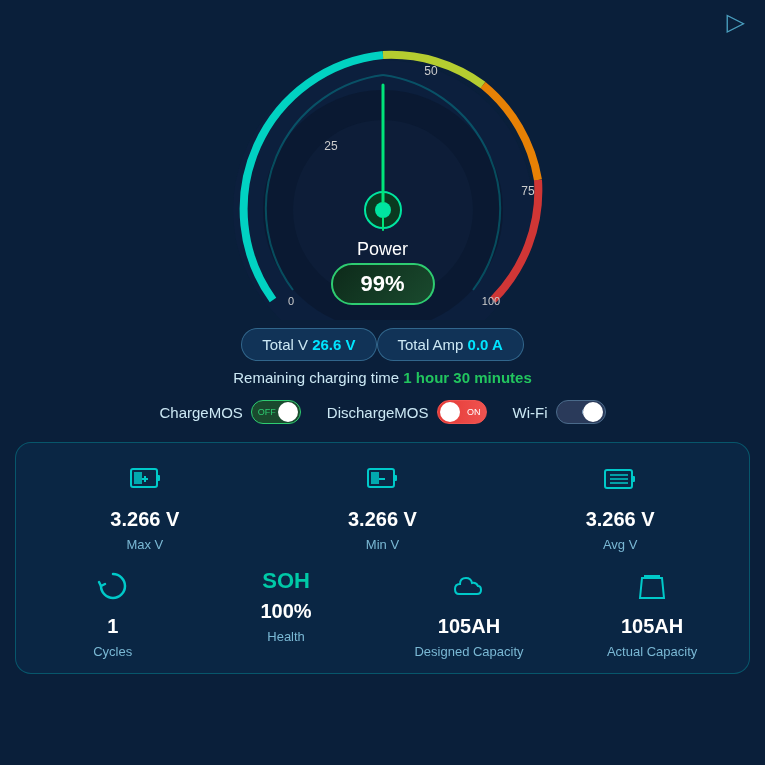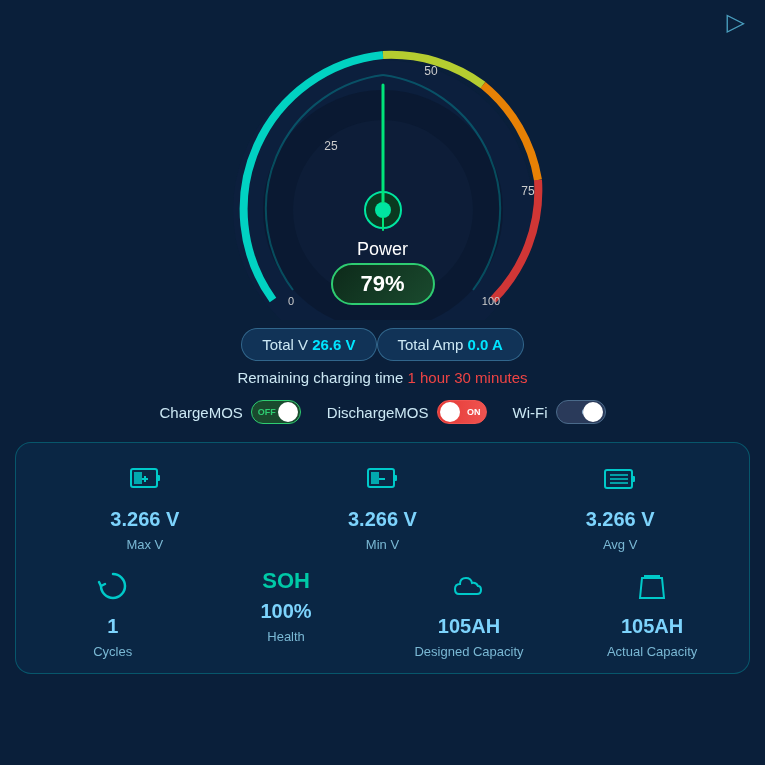--- a/index.html
+++ b/index.html
@@ -94,22 +94,22 @@
     }
 
     
     .remaining-time {
       color: #cce8f4;
       font-size: 15px;
       margin-top: 8px;
     }
 
     .remaining-time .time-value {
-      color: #ef4444;
-      font-weight: normal;
+      color: #22c55e;
+      font-weight: bold;
     }
 
     
     .mos-row {
       display: flex;
       gap: 26px;
       margin-top: 14px;
       align-items: center;
     }
 
@@ -143,21 +143,21 @@
     }
 
     .toggle.wifi-off {
       background: #2a3a5a;
       border: 1px solid #4a6a8a;
     }
 
     .toggle-label {
       position: absolute;
       font-size: 9px;
-      font-weight: bold;
+      font-weight: normal;
       color: white;
     }
 
     .toggle.off .toggle-label { left: 6px; color: #2ecc71; }
     .toggle.on .toggle-label { right: 5px; color: white; }
     .toggle.wifi-off .toggle-label { right: 5px; color: #8aabca; }
 
     .toggle-circle {
       position: absolute;
       width: 20px;
@@ -197,21 +197,21 @@
       min-width: 90px;
     }
 
     .card-icon {
       color: #00c9c9;
       font-size: 28px;
       line-height: 1;
     }
 
     .card-value {
-      color: #7dd3fc;
+      color: #ffffff;
       font-size: 20px;
       font-weight: bold;
       text-align: center;
     }
 
     .card-label {
       color: #7ab8d4;
       font-size: 13px;
     }
 
@@ -268,21 +268,21 @@
         <line x1="200" y1="190" x2="200" y2="65" stroke="#00e57a" stroke-width="3" stroke-linecap="round"></line>
         <line x1="200" y1="190" x2="200" y2="210" stroke="#00e57a" stroke-width="2" stroke-linecap="round"></line>
       </g>
 
       <circle cx="200" cy="190" r="7" fill="#00e5a0"></circle>
 
     </svg>
 
     <div class="gauge-center-label">Power</div>
 
-    <div class="gauge-percent-badge">79%</div>
+    <div class="gauge-percent-badge">99%</div>
   </div>
 
   <div class="stats-row">
     <div class="stat-badge">
       <span>Total V</span>
       <span class="value">26.6 V</span>
     </div>
     <div class="stat-badge">
       <span>Total Amp</span>
       <span class="value">0.0 A</span>

